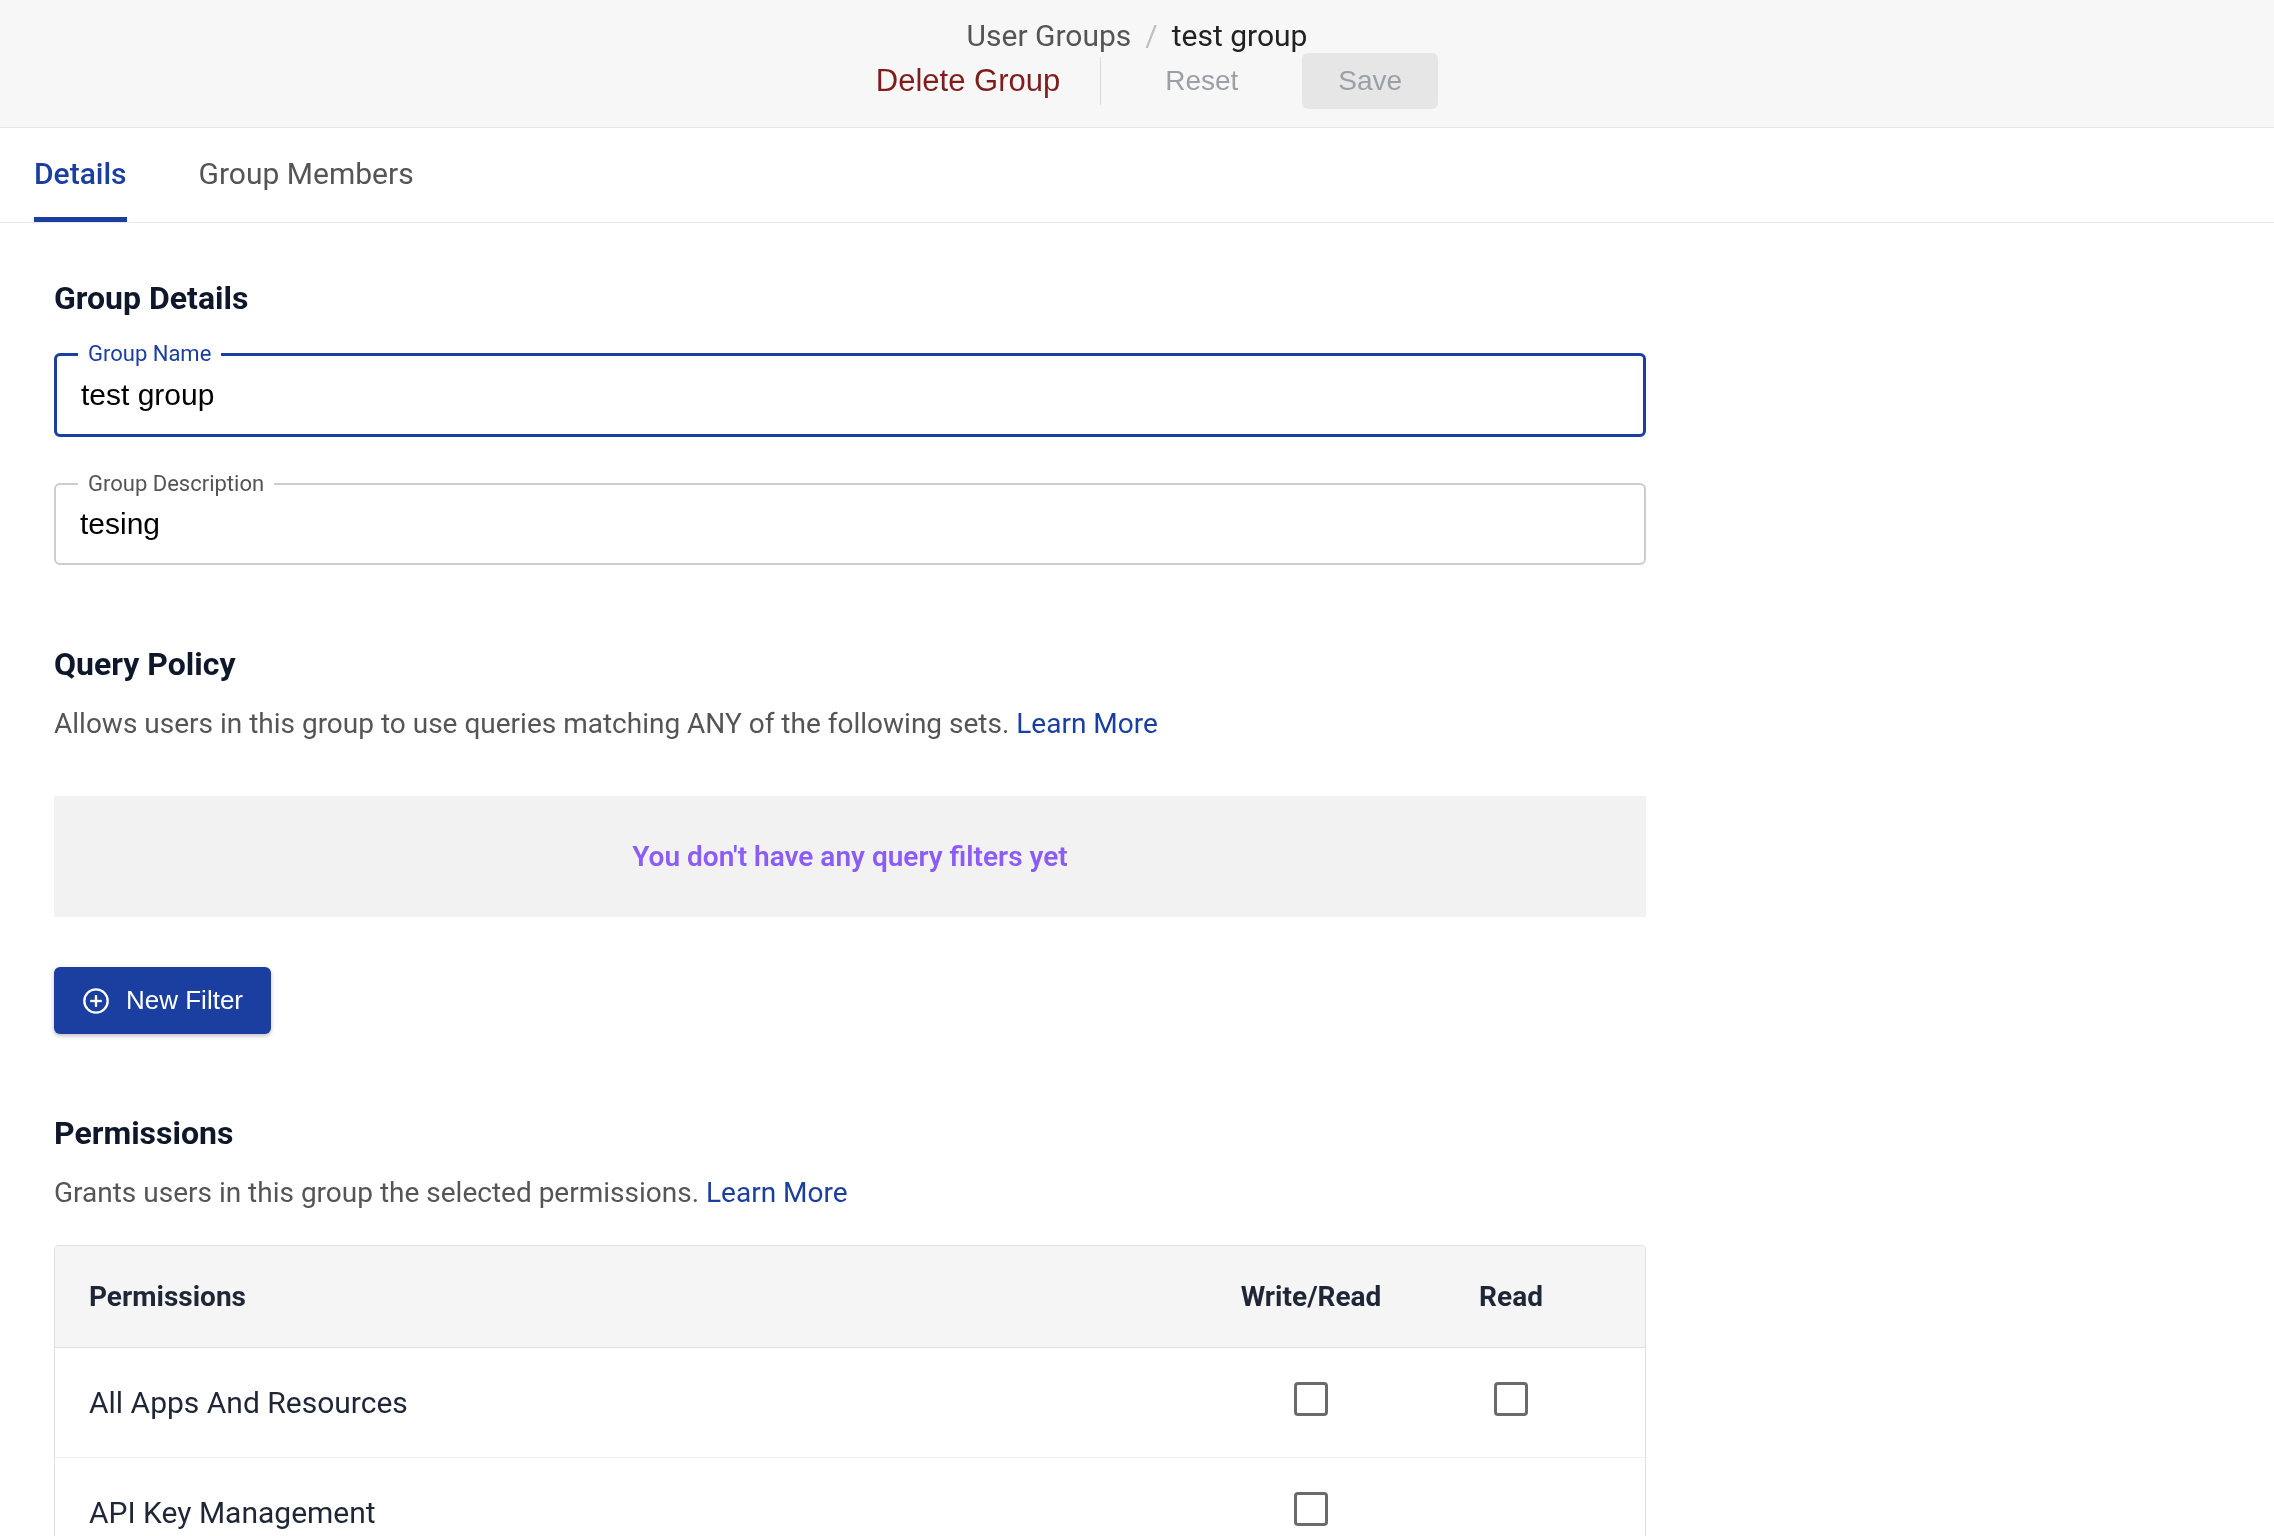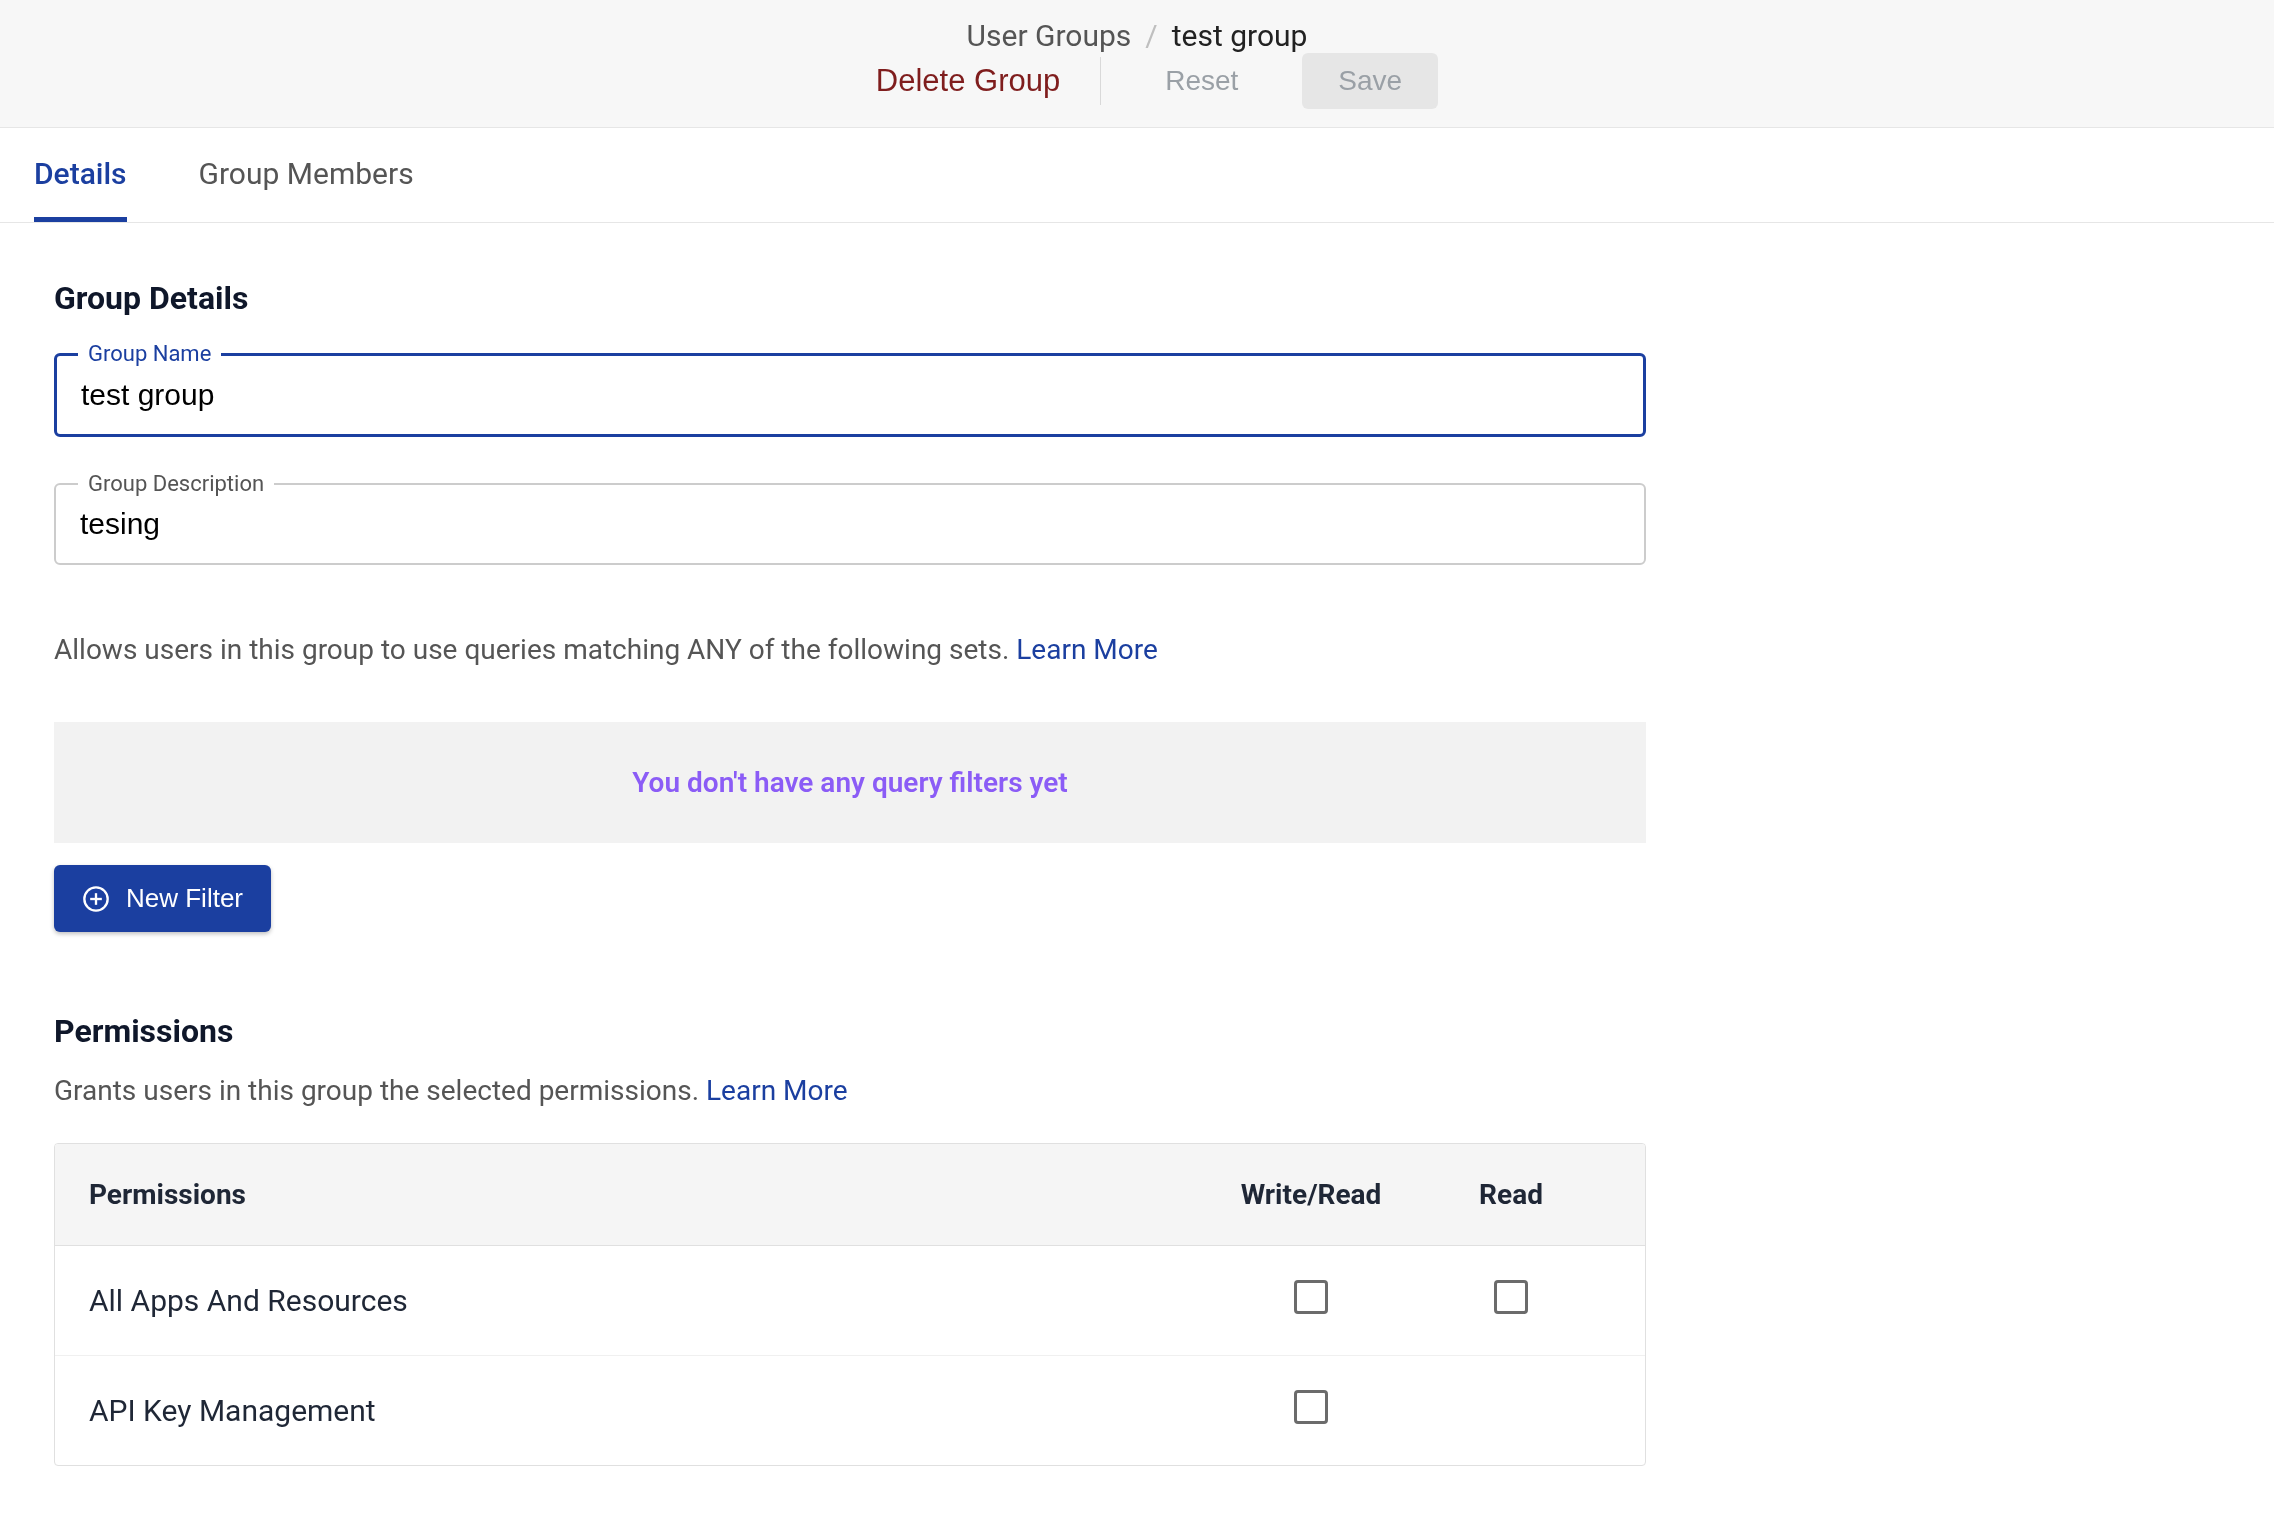--- a/index.html
+++ b/index.html
@@ -131,21 +131,21 @@
       margin-top: 56px;
       background: #f2f2f2;
       padding: 44px 0;
       text-align: center;
       font-size: 28px;
       font-weight: 600;
       color: #8b5cf6;
     }
 
     .new-filter-btn {
-      margin-top: 22px;
+      margin-top: 50px;
       background: #1b3fa0;
       color: #fff;
       border: none;
       border-radius: 6px;
       padding: 18px 28px;
       font-size: 26px;
       display: inline-flex;
       align-items: center;
       gap: 16px;
       cursor: pointer;
@@ -220,20 +220,21 @@
     <span class="field-label">Group Name</span>
     <input class="field focused" value="test group" style="">
   </div>
 
   <div class="field-wrap">
     <span class="field-label">Group Description</span>
     <input class="field" value="tesing" style="">
   </div>
 
   <div class="section-block">
+    <h2 class="section">Query Policy</h2>
     <p class="subtext">
       <span>Allows users in this group to use queries matching ANY of the following sets. </span><a href="#">Learn More</a>
     </p>
     <div class="empty-banner">You don't have any query filters yet</div>
     <button class="new-filter-btn">
       <span class="plus-circle">
         <svg viewBox="0 0 24 24" width="28" height="28" fill="none" stroke="#fff" stroke-width="2">
           <circle cx="12" cy="12" r="10"></circle>
           <line x1="12" y1="7" x2="12" y2="17"></line>
           <line x1="7" y1="12" x2="17" y2="12"></line>

